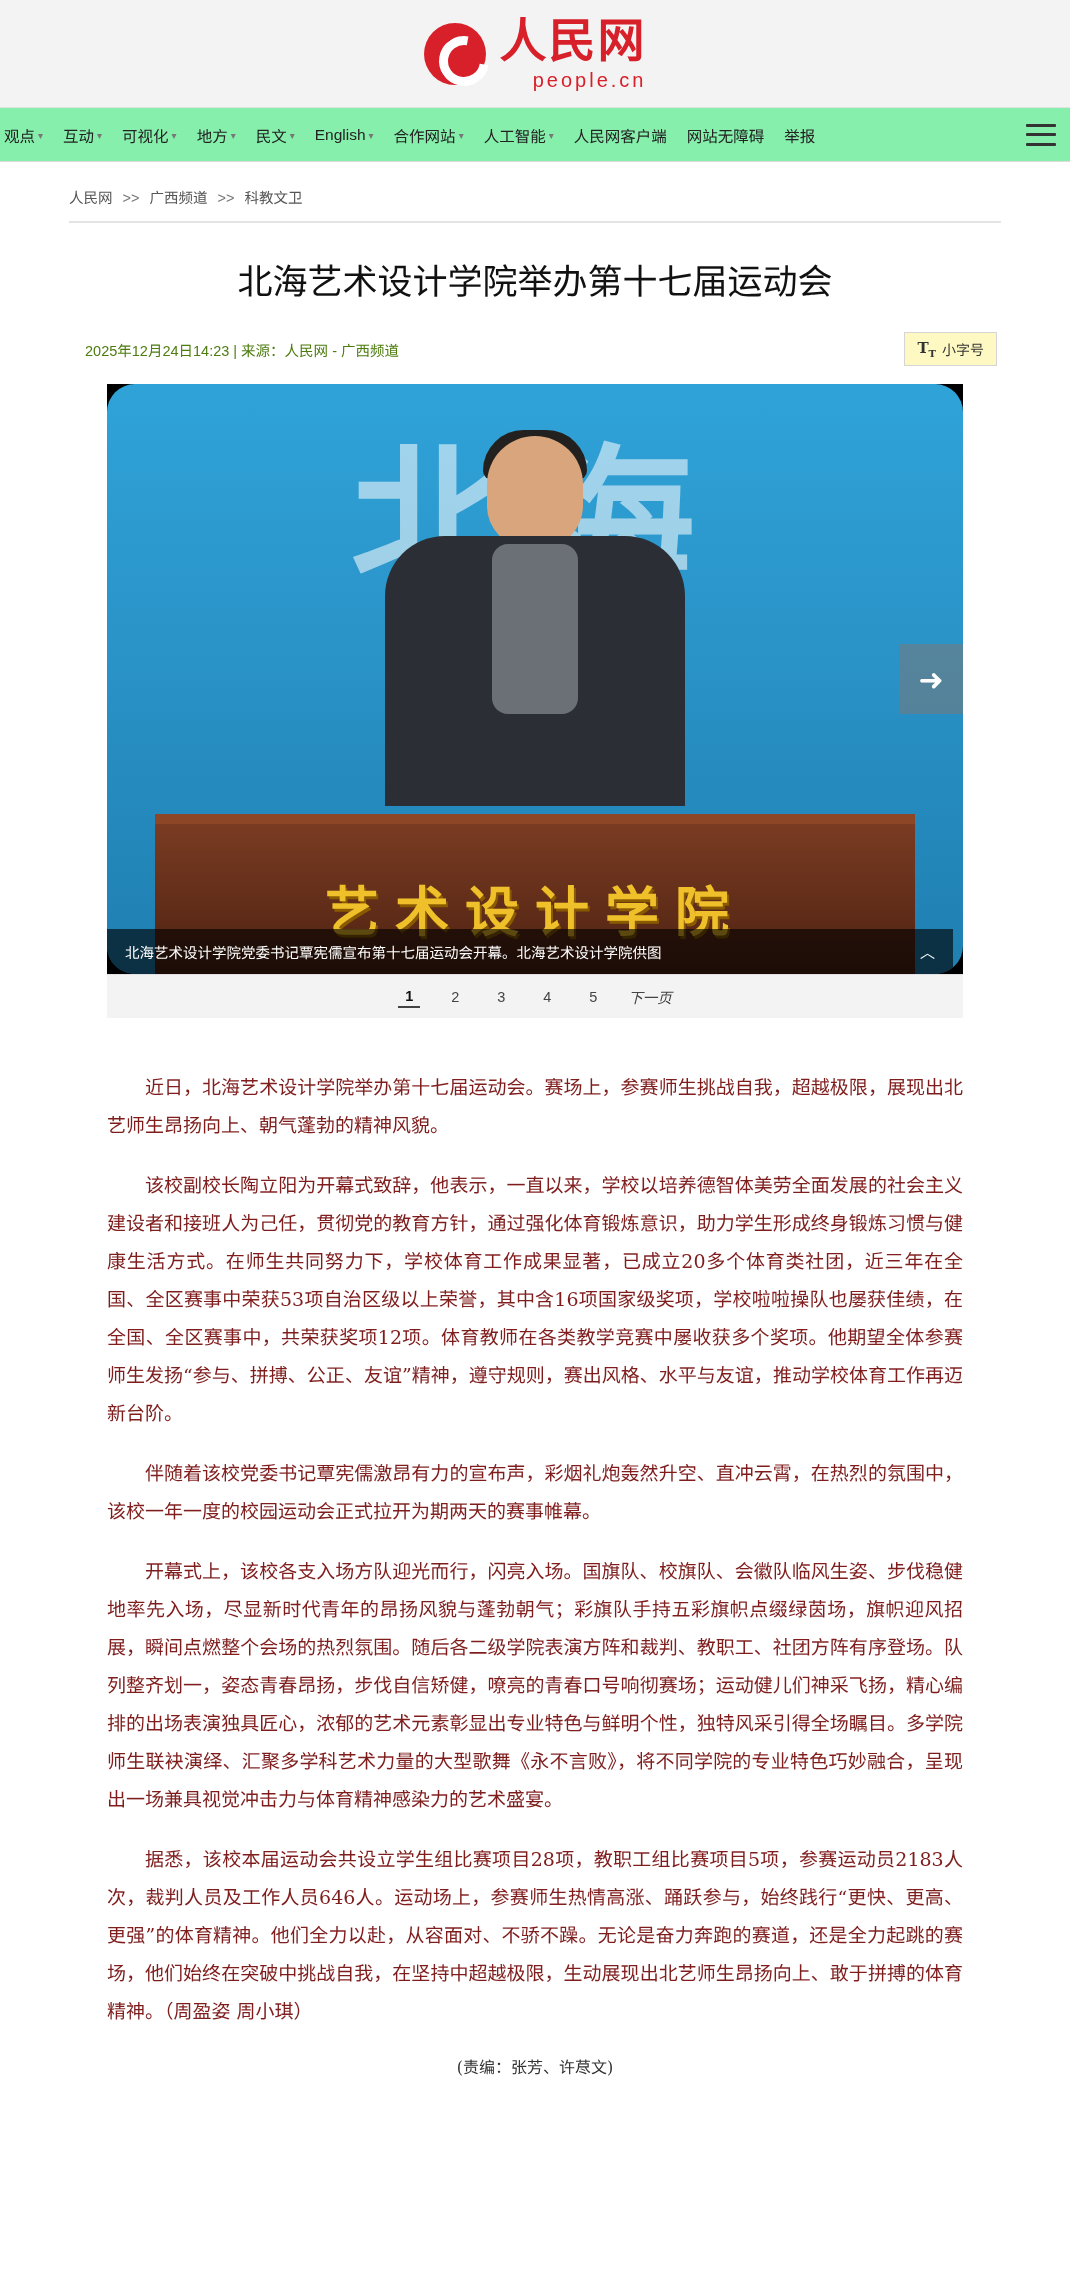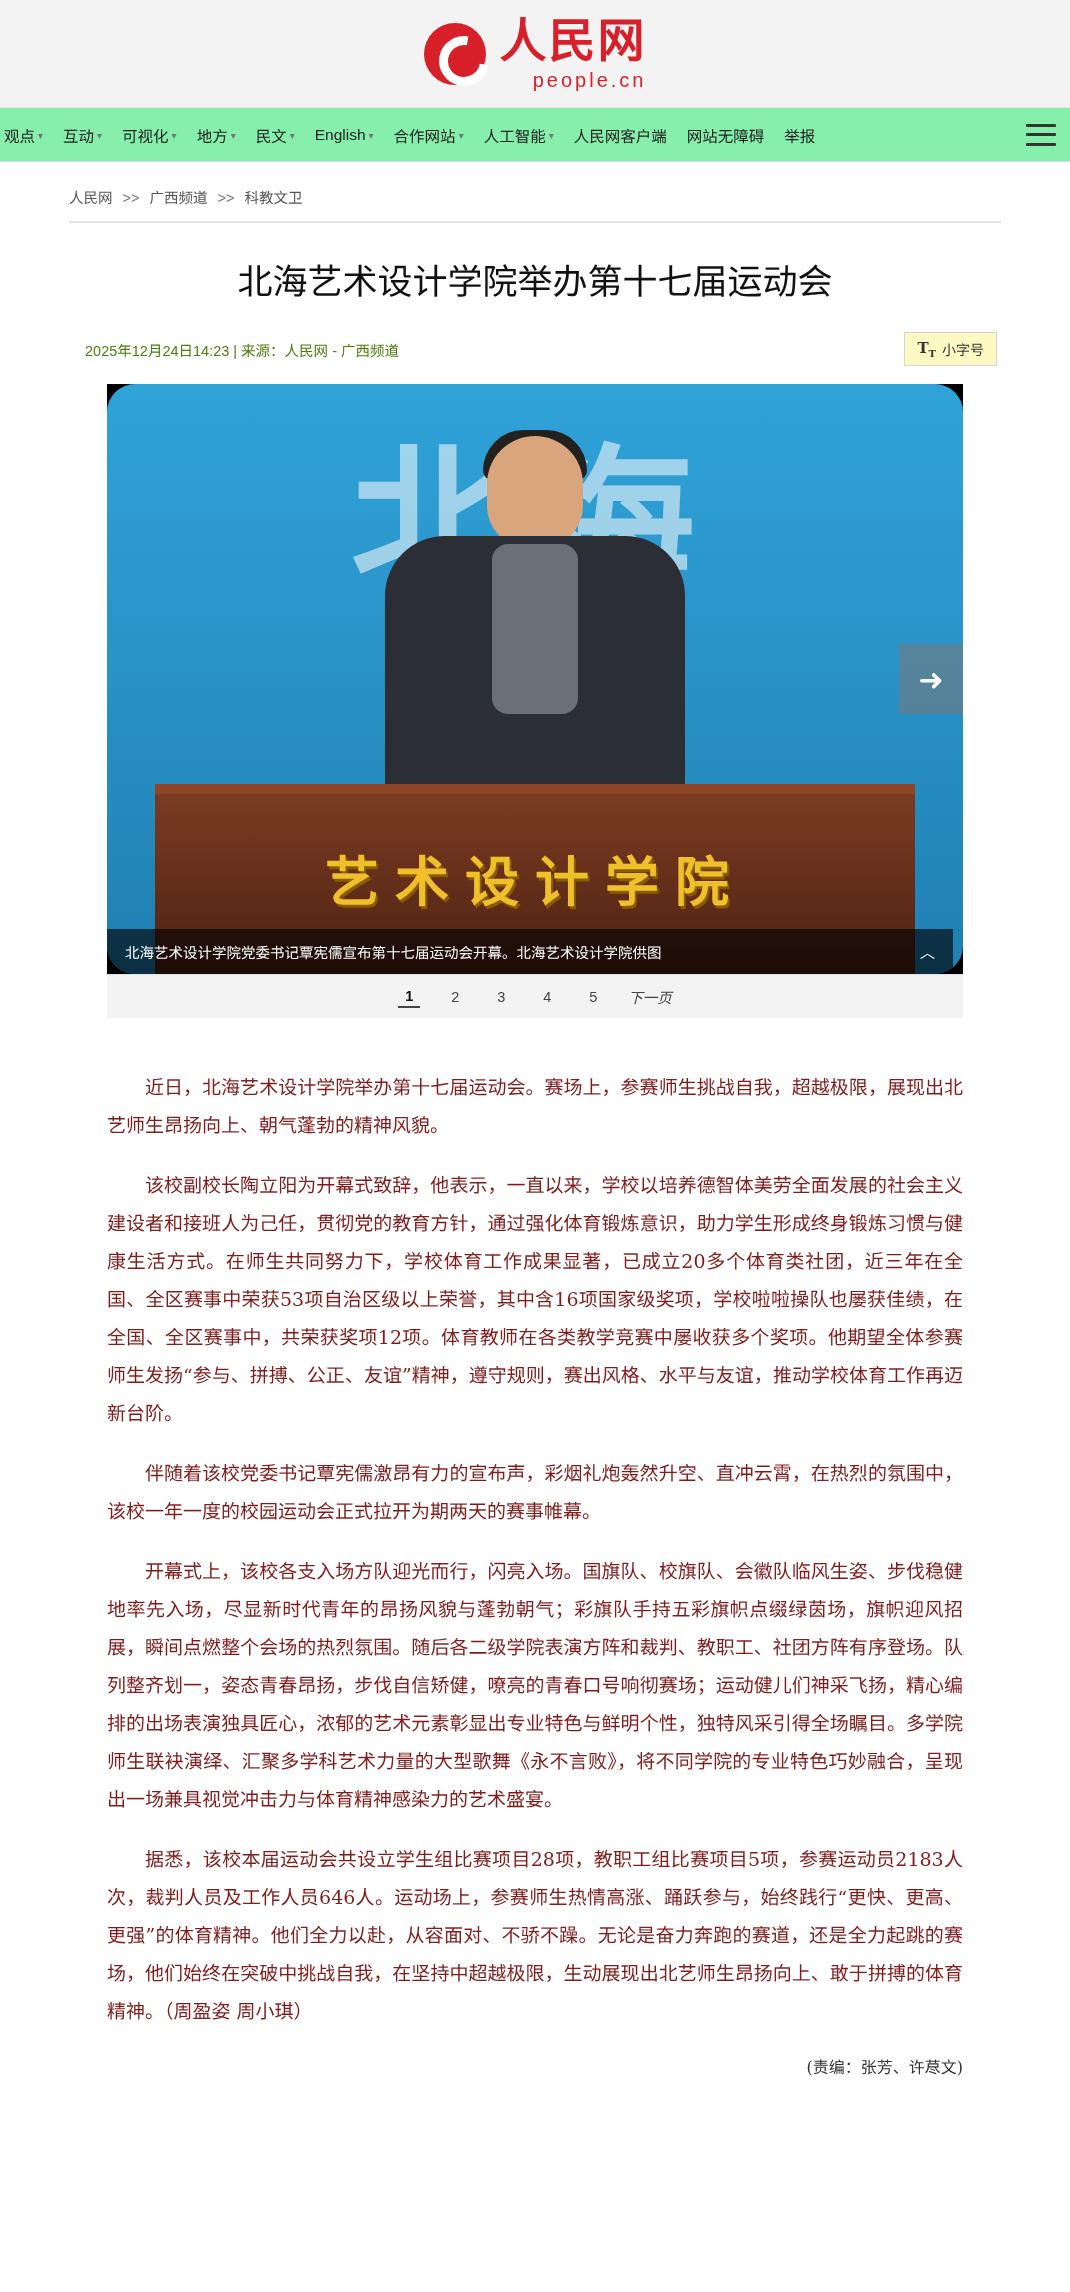--- a/index.html
+++ b/index.html
@@ -244,21 +244,21 @@
     margin-left: -43px;
     background: #6b7077;
     border-radius: 16px;
   }
   .podium {
     position: absolute;
     left: 50%;
     bottom: 0;
     width: 760px;
     margin-left: -380px;
-    height: 190px;
+    height: 160px;
     background: linear-gradient(180deg,#7a3b22 0%, #4d2212 100%);
     border-top: 10px solid #8d4626;
   }
   .podium .gold {
     position: absolute;
     left: 0;
     right: 0;
     top: 44px;
     text-align: center;
     font-size: 54px;
@@ -337,21 +337,21 @@
     line-height: 2.0;
     color: #7f1d1d;
     text-align: justify;
   }
   .article p {
     margin: 0 0 22px 0;
     text-indent: 2em;
   }
   .editor-line {
     margin: 24px 52px 10px;
-    text-align: right;
+    text-align: center;
     font-family: "DejaVu Serif", "Liberation Serif", serif;
     font-size: 16px;
     color: #333;
   }
 </style>
 </head>
 <body>
 
 <div class="masthead">
   <div class="logo-wrap">

